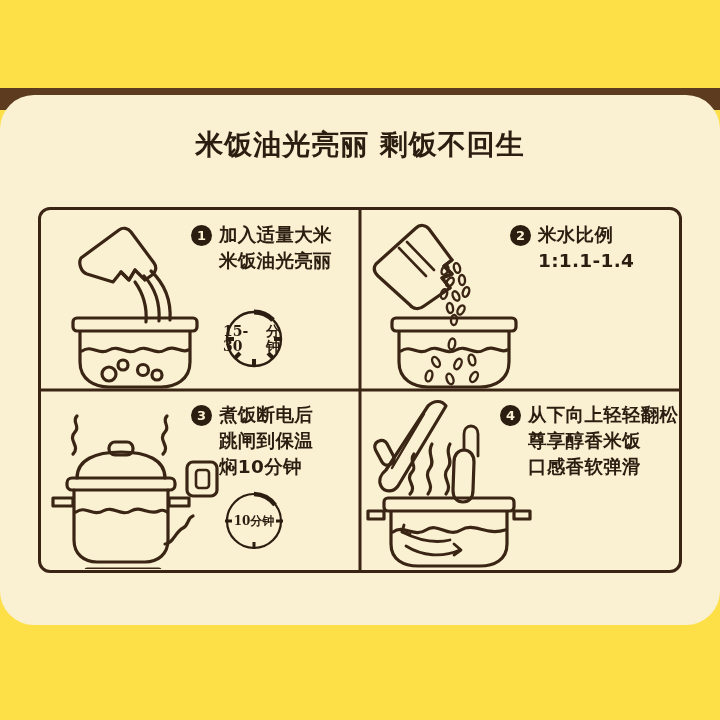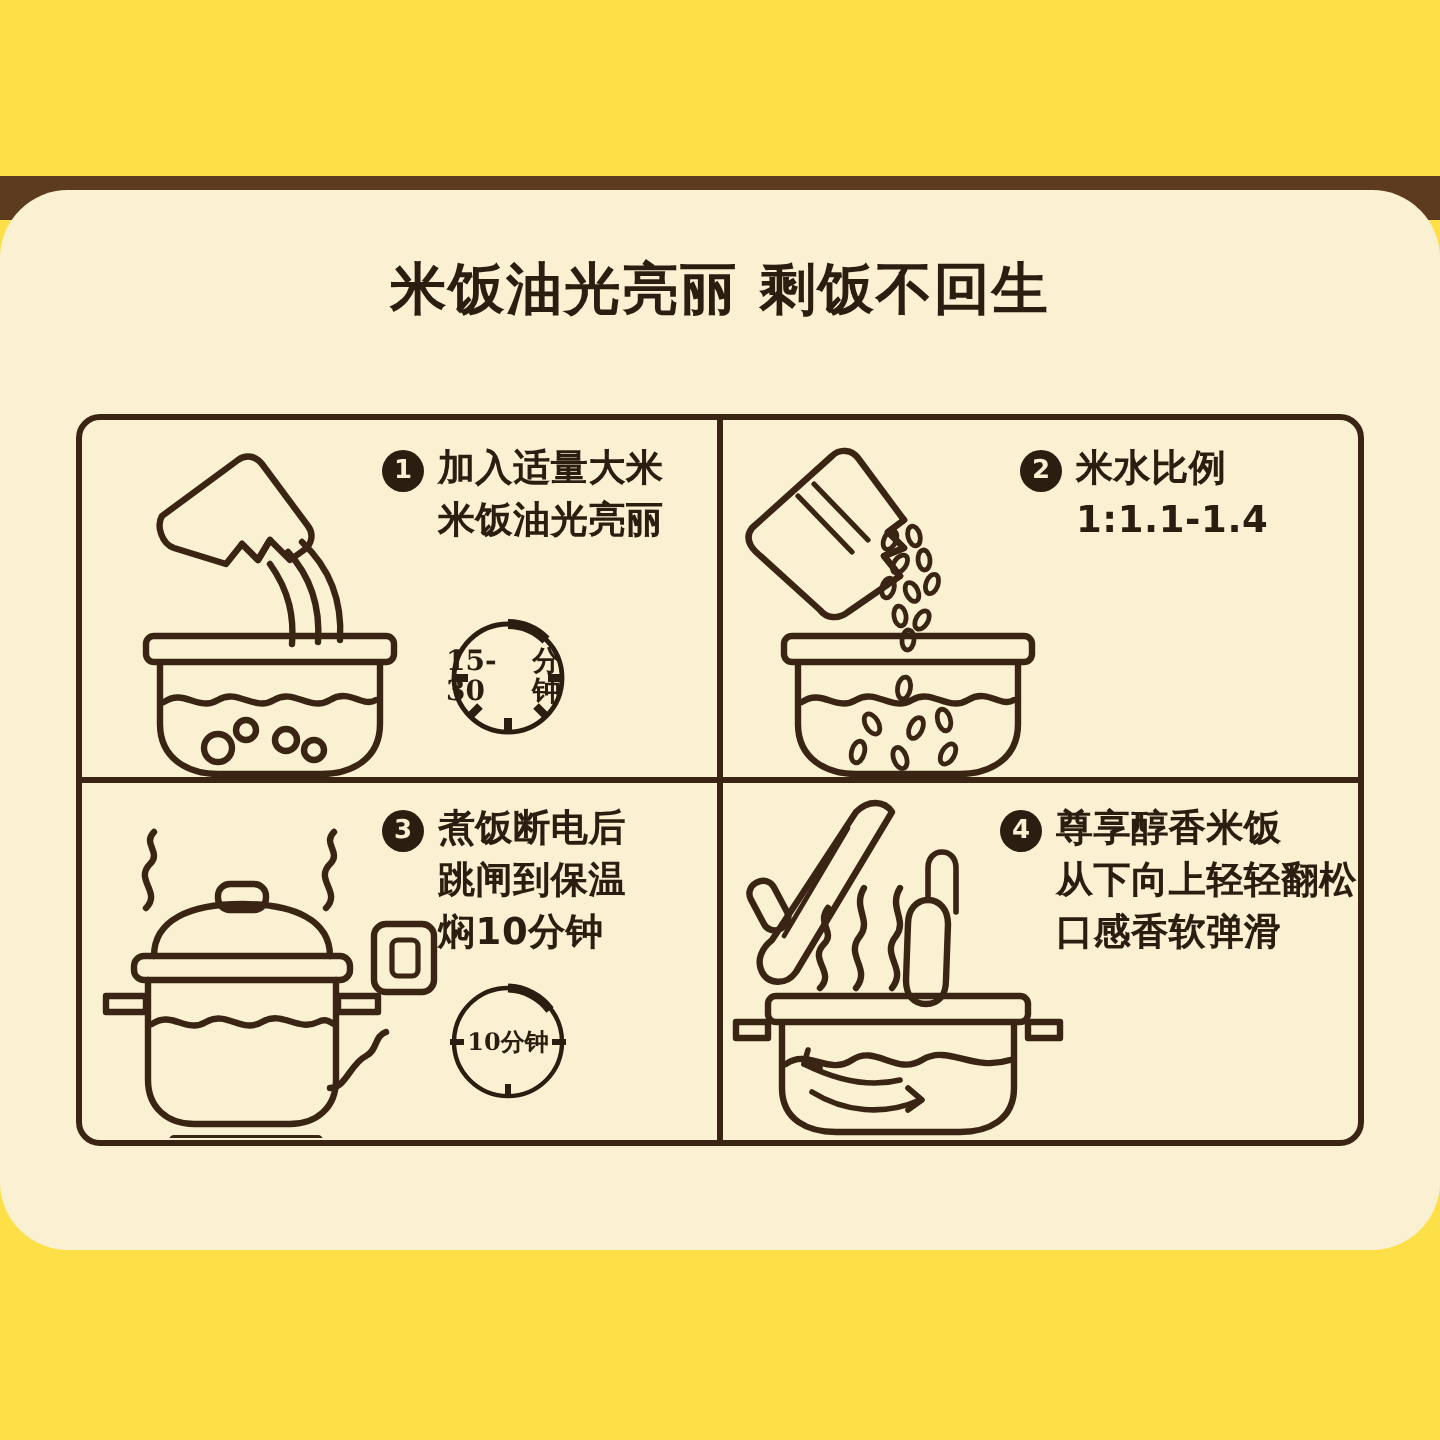--- a/index.html
+++ b/index.html
@@ -374,22 +374,22 @@
             <path d="M88 150 L95 156 L88 161" stroke-width="2.8"></path>
 
             <path d="M50 180 L116 180" stroke-width="5"></path>
           </svg>
         </div>
 
         <div class="textblock wide">
           <div class="steprow">
             <div class="bullet">4</div>
             <div class="lines">
+              <span class="ln">从下向上轻轻翻松</span>
               <span class="ln">尊享醇香米饭</span>
-              <span class="ln">从下向上轻轻翻松</span>
               <span class="ln">口感香软弹滑</span>
             </div>
           </div>
         </div>
       </div>
 
     </div>
   </div>
 </div>
 

